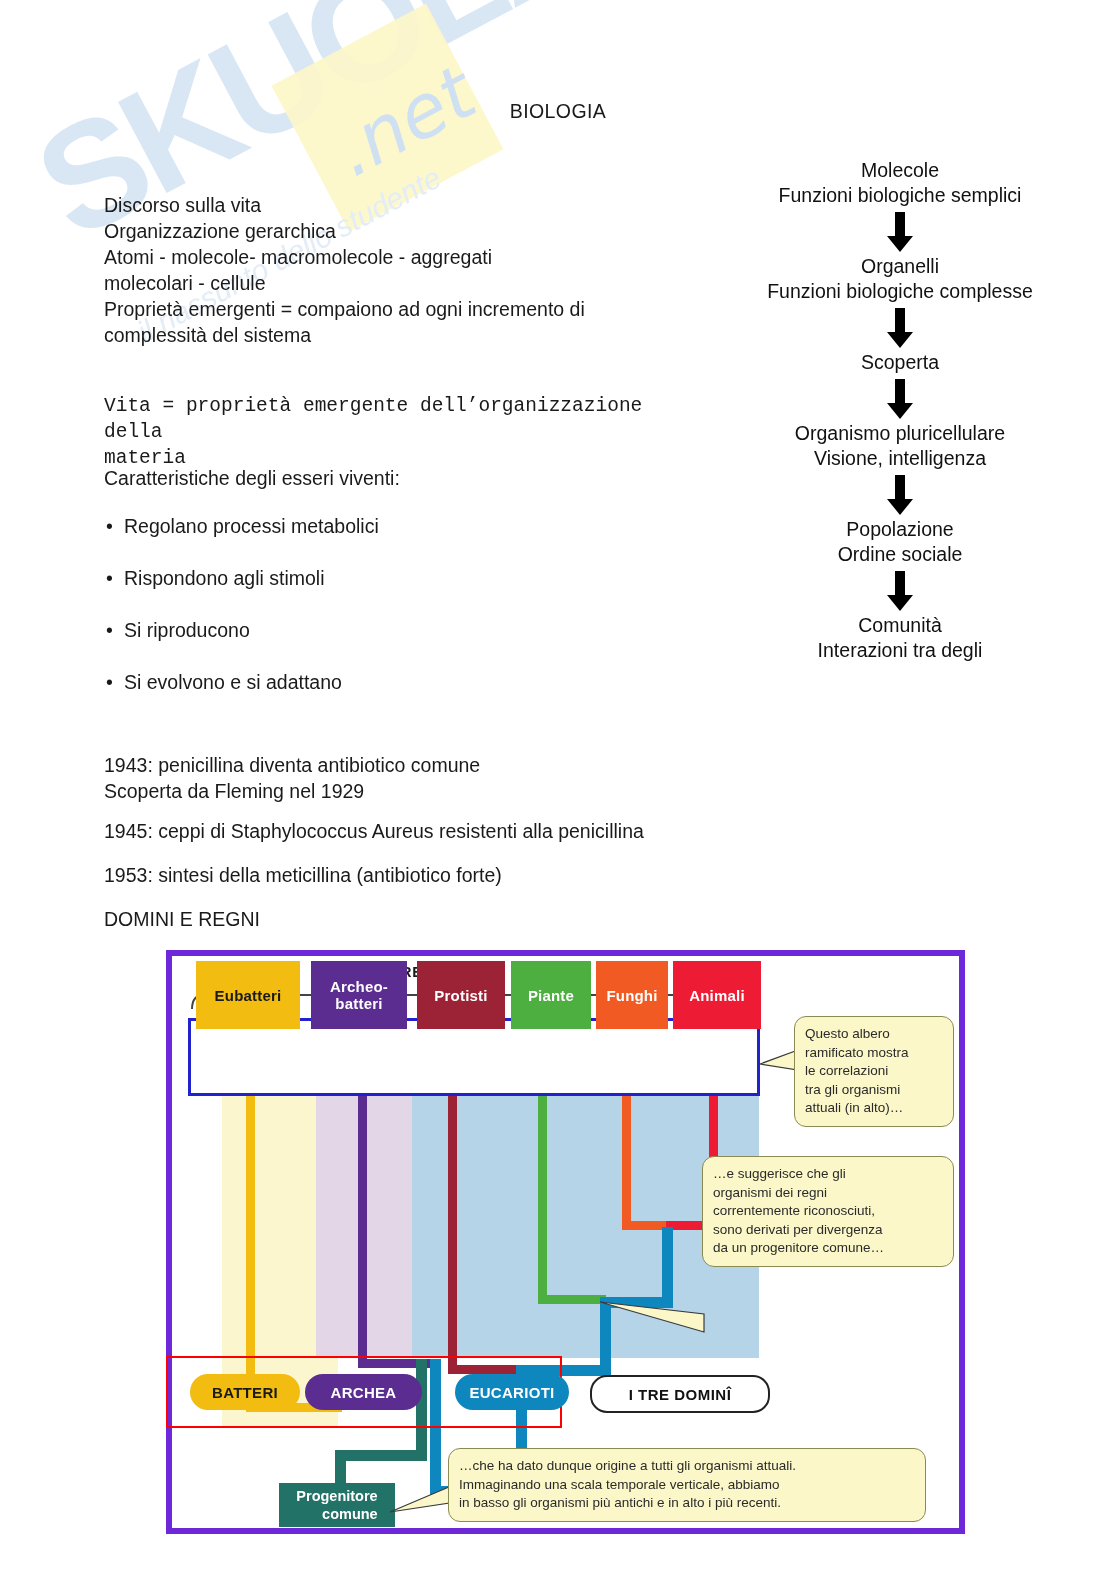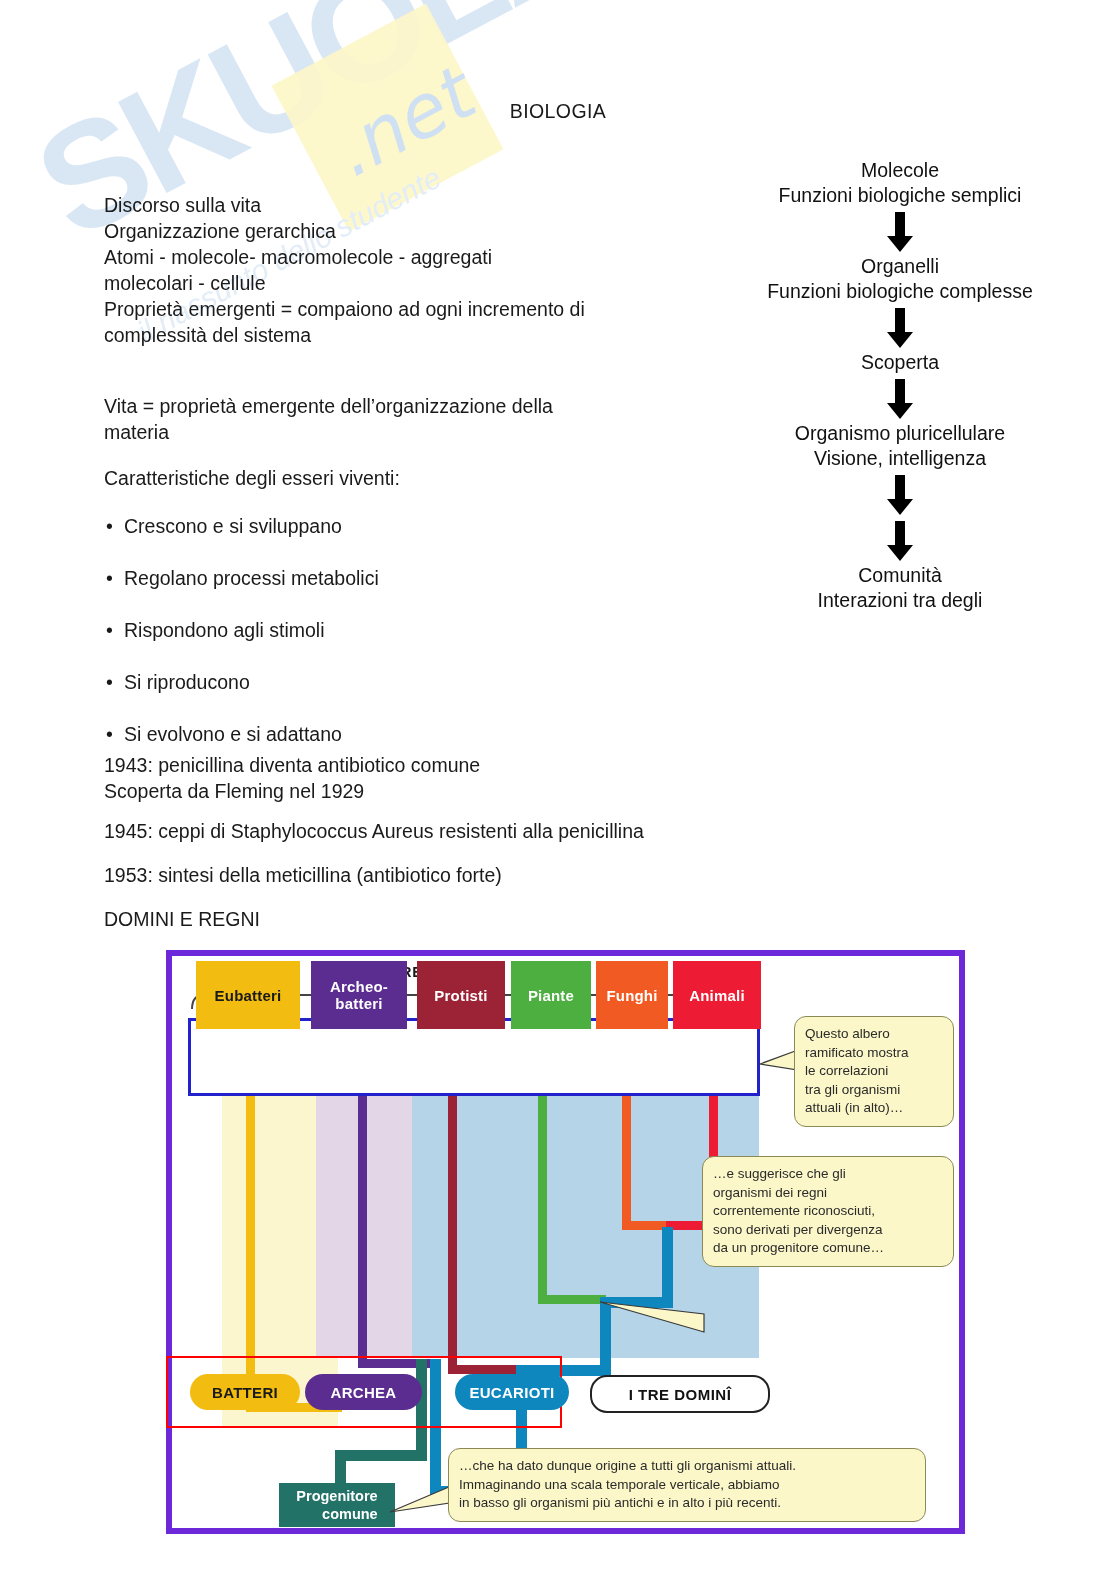--- a/index.html
+++ b/index.html
@@ -267,27 +267,26 @@
 
   <div id="doc-title">BIOLOGIA</div>
 
   <div class="txt" style="left:104px; top:192px; width:600px;">Discorso sulla vita
 Organizzazione gerarchica
 Atomi - molecole- macromolecole - aggregati
 molecolari - cellule
 Proprietà emergenti = compaiono ad ogni incremento di
 complessità del sistema</div>
 
-  <div class="txt" style="left:104px; top:393px; width:560px;">Vita = proprietà emergente dell’organizzazione della
+  <div class="txt" style="left:104px; top:393px; width:560px;font-family:Liberation Mono, monospace;">Vita = proprietà emergente dell’organizzazione della
 materia</div>
 
   <div class="txt" style="left:104px; top:465px; width:560px;">Caratteristiche degli esseri viventi:</div>
 
   <ul class="bullets txt" style="left:104px; top:487px; width:560px;">
-    <li>Crescono e si sviluppano</li>
     <li>Regolano processi metabolici</li>
     <li>Rispondono agli stimoli</li>
     <li>Si riproducono</li>
     <li>Si evolvono e si adattano</li>
   </ul>
 
   <div class="txt" style="left:104px; top:752px; width:820px;">1943: penicillina diventa antibiotico comune
 Scoperta da Fleming nel 1929</div>
   <div class="txt" style="left:104px; top:818px; width:820px;">1945: ceppi di Staphylococcus Aureus resistenti alla penicillina</div>
   <div class="txt" style="left:104px; top:862px; width:820px;">1953: sintesi della meticillina (antibiotico forte)</div>
@@ -310,20 +309,22 @@
     <div class="flow-arrow">
         <span class="shaft"></span>
         <span class="head"></span>
       </div>
     <div class="flow-node">Organismo pluricellulare
 Visione, intelligenza</div>
     <div class="flow-arrow">
         <span class="shaft"></span>
         <span class="head"></span>
       </div>
+    <div class="flow-node">Popolazione
+Ordine sociale</div>
     <div class="flow-arrow">
         <span class="shaft"></span>
         <span class="head"></span>
       </div>
     <div class="flow-node">Comunità
 Interazioni tra degli</div>
   </div>
 
   <div id="figure">
     <div id="fig-inner">

